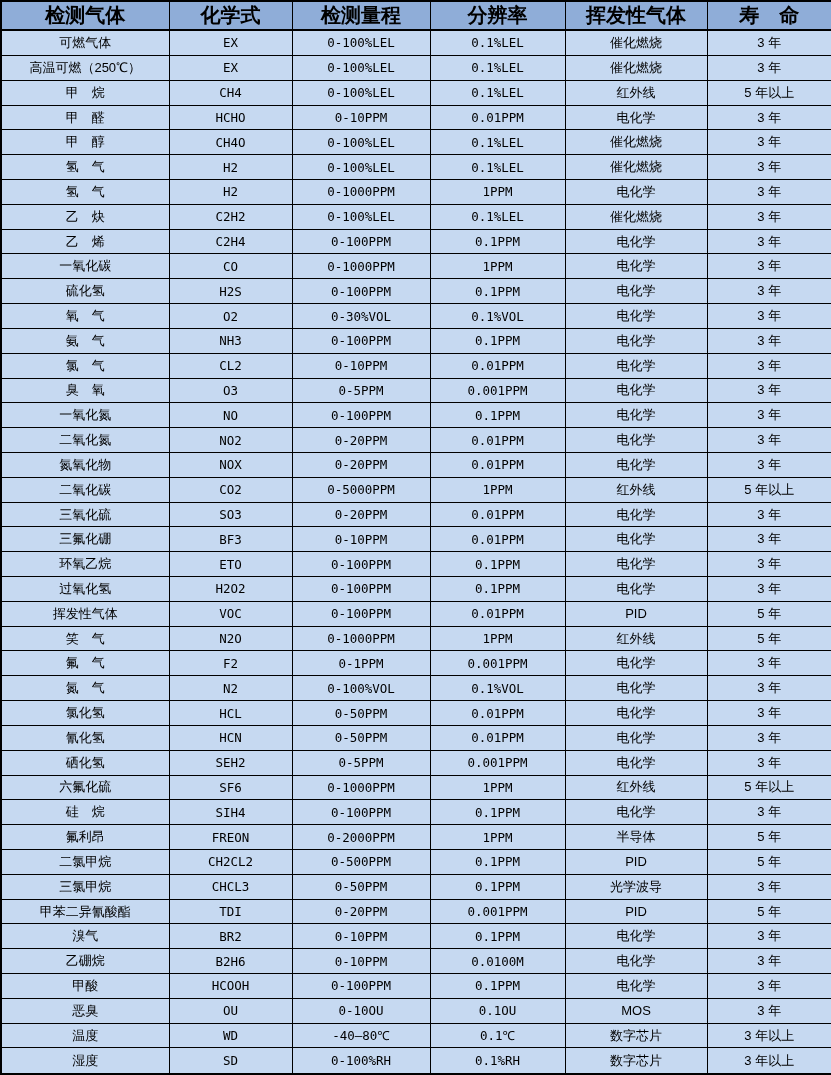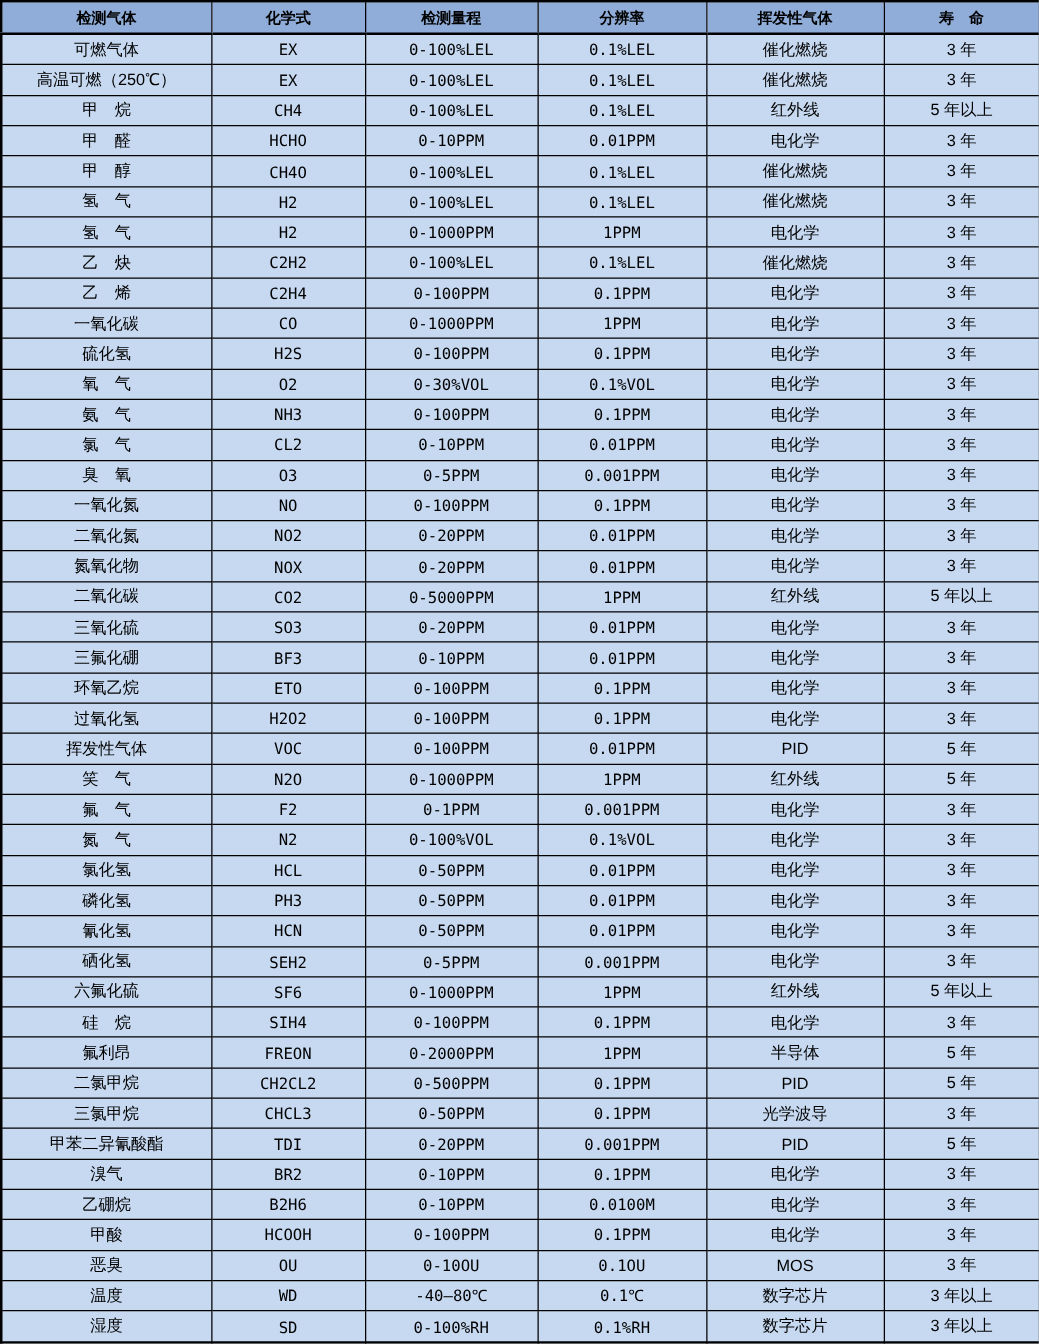--- a/index.html
+++ b/index.html
@@ -27,21 +27,21 @@
     border: 1px solid #000000;
     text-align: center;
     vertical-align: middle;
     padding: 0 2px;
     overflow: hidden;
     white-space: nowrap;
     color: #000000;
   }
   table.gas-table th {
     background: #8fadd8;
-    font-size: 12px;
+    font-size: 20px;
     font-weight: bold;
     height: 24px;
     border-bottom: 2px solid #000000;
   }
   table.gas-table td {
     font-size: 13px;
     font-weight: normal;
   }
   
   table.gas-table td.c-formula,
@@ -299,28 +299,20 @@
         </tr>
         <tr>
           <td class="c-gas">氯化氢</td>
           <td class="c-formula">HCL</td>
           <td class="c-range">0-50PPM</td>
           <td class="c-res">0.01PPM</td>
           <td class="c-tech">电化学</td>
           <td class="c-life">3 年</td>
         </tr>
         <tr>
-          <td class="c-gas">磷化氢</td>
-          <td class="c-formula">PH3</td>
-          <td class="c-range">0-50PPM</td>
-          <td class="c-res">0.01PPM</td>
-          <td class="c-tech">电化学</td>
-          <td class="c-life">3 年</td>
-        </tr>
-        <tr>
           <td class="c-gas">氰化氢</td>
           <td class="c-formula">HCN</td>
           <td class="c-range">0-50PPM</td>
           <td class="c-res">0.01PPM</td>
           <td class="c-tech">电化学</td>
           <td class="c-life">3 年</td>
         </tr>
         <tr>
           <td class="c-gas">硒化氢</td>
           <td class="c-formula">SEH2</td>

